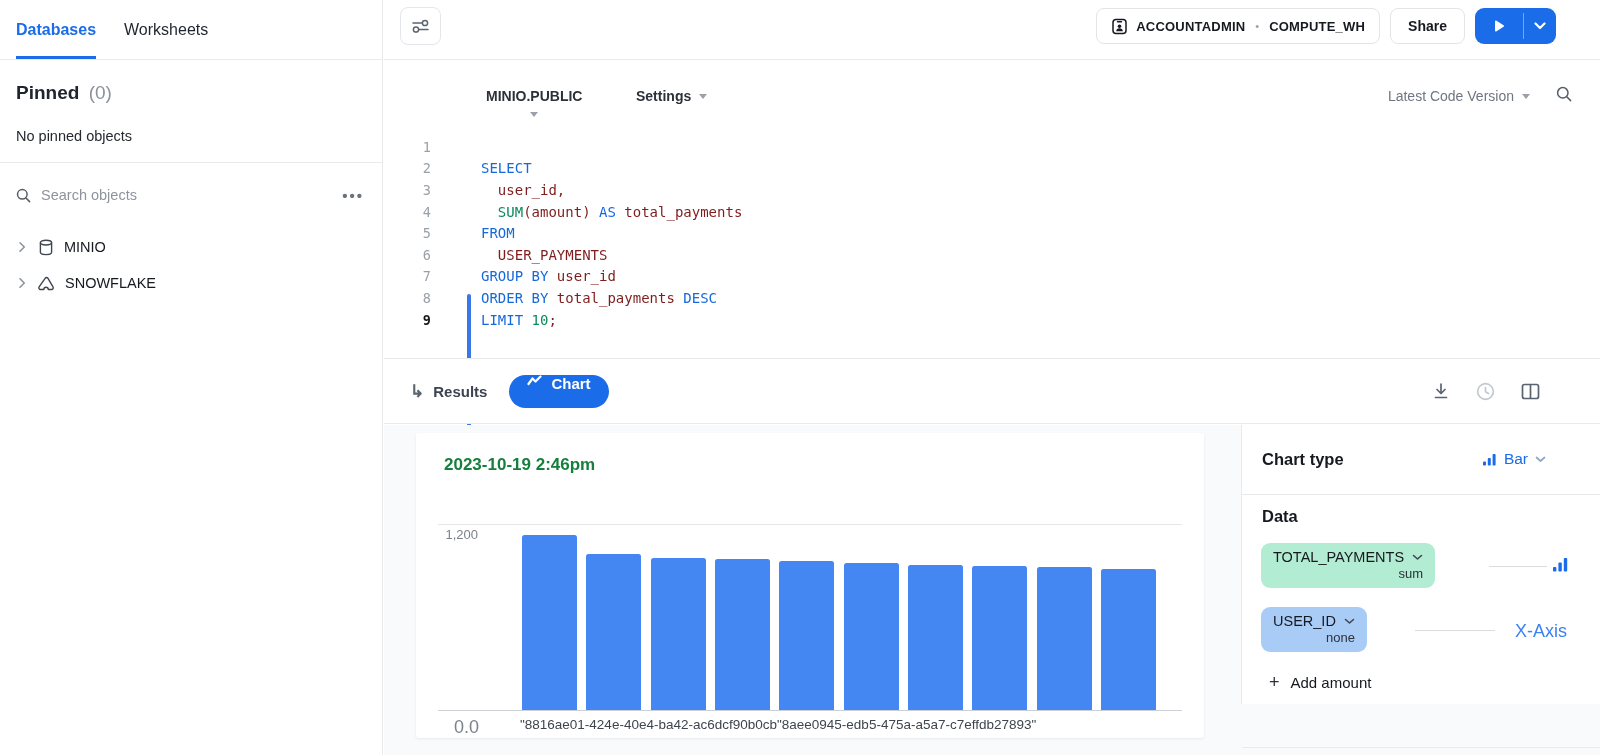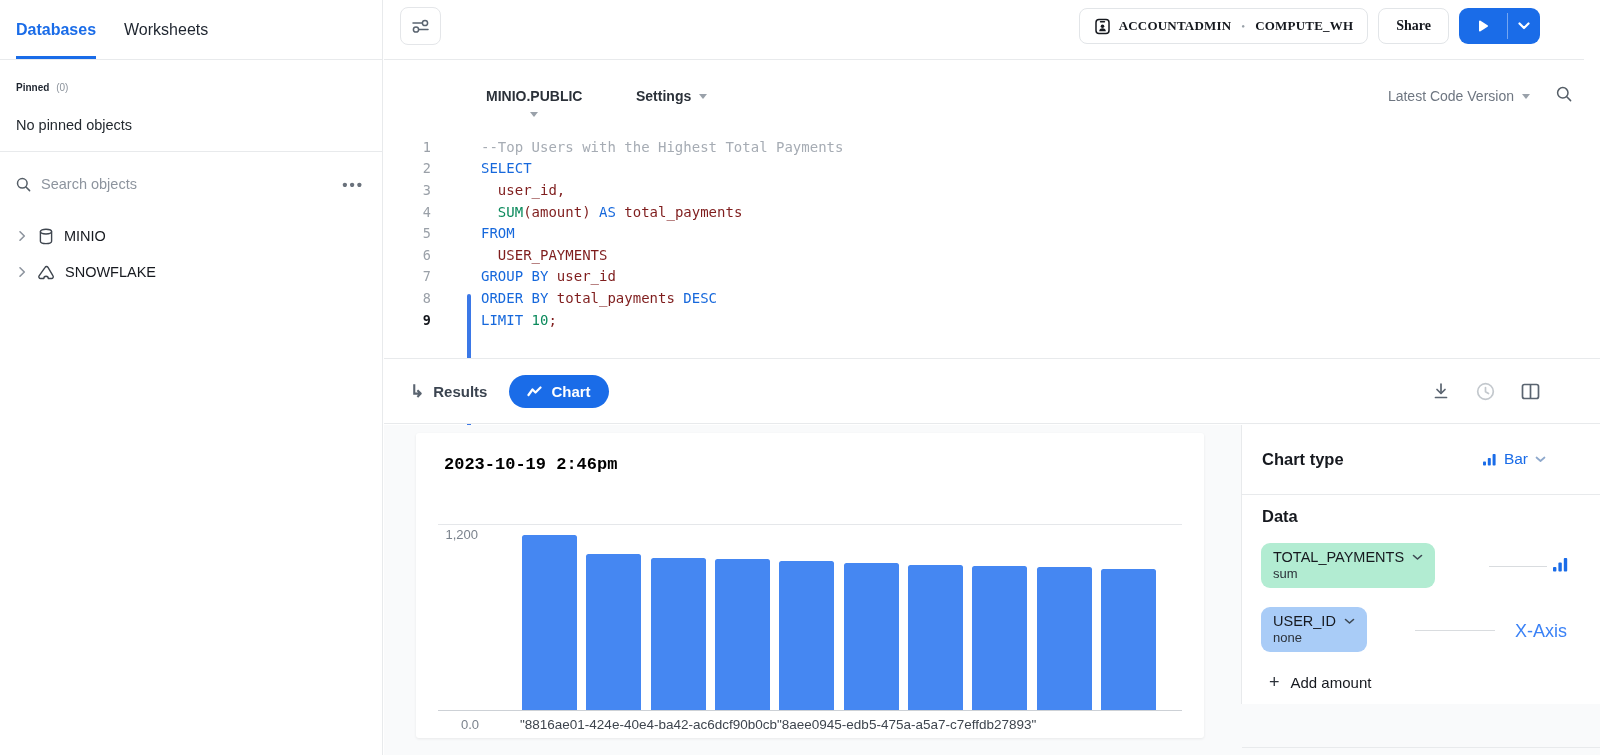--- a/index.html
+++ b/index.html
@@ -8,39 +8,39 @@
 
   
   .sidebar { position:absolute; left:0; top:0; width:383px; height:755px;
     background:#fff; border-right:1px solid #e8eaec; }
   .side-tabs { height:60px; border-bottom:1px solid #e8eaec; display:flex;
     align-items:stretch; padding-left:16px; }
   .side-tab { display:flex; align-items:center; margin-right:28px;
     font-size:16px; font-weight:500; color:#1e252f; cursor:pointer;
     border-bottom:3px solid transparent; padding-top:3px; }
   .side-tab.active { color:#1a6ce8; font-weight:700; border-bottom-color:#1a6ce8; }
-  .pinned-head { padding:22px 16px 0 16px; font-size:10px; }
+  .pinned-head { padding:22px 16px 0 16px; font-size:19px; }
   .pinned-head .lbl { font-weight:700; color:#1e252f; }
   .pinned-head .cnt { color:#8b929b; margin-left:4px; font-weight:400; }
   .no-pinned { padding:24px 16px 18px 16px; font-size:14.5px; color:#23292f; }
   .side-div { border-bottom:1px solid #e8eaec; }
   .search-row { height:44px; display:flex; align-items:center; padding:0 18px 0 16px; margin-top:10px; }
   .search-row .ph { color:#8d949e; font-size:14.5px; margin-left:10px; flex:1; }
   .dots { color:#6a727c; font-size:15px; font-weight:700; letter-spacing:2px; cursor:pointer; }
   .tree { margin-top:12px; }
   .tree-item { height:36px; display:flex; align-items:center; padding-left:18px;
     font-size:14.5px; color:#16191f; cursor:pointer; }
   .tree-item .chev { display:flex; width:10px; }
   .tree-item .obj-ic { display:flex; margin:0 10px 0 10px; }
 
   
   .main { position:absolute; left:384px; top:0; width:1216px; height:755px; background:#fff; }
 
-  .toolbar { position:absolute; left:0; top:0; right:16px; height:60px;
-    border-bottom:1px solid #e8eaec; background:#fff;font-family:Liberation Serif, serif; }
+  .toolbar { position:absolute; left:0; top:0; right:0; height:60px;
+    border-bottom:1px solid #e8eaec; background:#fff; }
   .tool-btn { position:absolute; left:16px; top:7px; width:41px; height:38px;
     border:1px solid #e4e6e9; border-radius:8px; background:#fff; display:flex;
     align-items:center; justify-content:center; cursor:pointer; }
   .tb-right { position:absolute; right:44px; top:8px; display:flex; align-items:center; gap:10px; }
   .ctx-pill { height:36px; border:1px solid #e2e5e8; border-radius:8px; background:#fff;
     display:flex; align-items:center; padding:0 14px; gap:8px; cursor:pointer; }
   .ctx-pill .t { font-size:13px; font-weight:700; letter-spacing:.2px; color:#16191f; }
   .ctx-pill .dot { color:#98a0a8; font-size:11px; margin:0 2px; }
   .share-btn { height:36px; border:1px solid #e2e5e8; border-radius:8px; background:#fff;
     font-size:14px; font-weight:700; color:#16191f; padding:0 17px; display:flex;
@@ -74,44 +74,44 @@
   .tok-number { color:#0b8a5c; }
   .tok-plain { color:#7f1d1d; }
 
   .results-bar { position:absolute; left:0; top:358px; right:0; height:66px; background:#fff;
     border-top:1px solid #e8eaec; border-bottom:1px solid #e8eaec; }
   .res-left { position:absolute; left:26px; top:0; height:100%; display:flex; align-items:center; gap:22px; }
   .res-tab { display:flex; align-items:center; gap:9px; font-size:15px; font-weight:600;
     color:#3b4450; cursor:pointer; }
   .ret-arrow { color:#5a6470; font-size:17px; line-height:1; }
   .chart-tab { background:#1a6ce8; color:#fff; border-radius:17px; height:33px;
-    padding:0 18px; display:flex; align-items:center; gap:9px; font-size:15px;
+    padding:0 18px; display:flex; align-items:flex-start; gap:9px; font-size:15px;
     font-weight:700; cursor:pointer; }
   .res-icons { position:absolute; right:60px; top:0; height:100%; display:flex;
     align-items:center; gap:26px; }
   .res-icons .ic { display:flex; cursor:pointer; }
 
   .chart-region { position:absolute; left:0; top:425px; right:0; height:330px; background:#f9fafb; }
   .chart-card { position:absolute; left:32px; top:8px; width:788px; height:305px;
     background:#fff; border-radius:3px; box-shadow:0 1px 3px rgba(0,0,0,.07); }
-  .chart-title { position:absolute; left:28px; top:22px; font-size:17px; font-weight:700; color:#000000;font-family:Liberation Mono, monospace; }
+  .chart-title { position:absolute; left:28px; top:22px; font-size:17px; font-weight:700; color:#15803d; }
   .gridline { position:absolute; left:22px; top:91px; width:744px; height:0;
     border-top:1px solid #e5e7ea; }
   .baseline { position:absolute; left:22px; top:277px; width:744px; height:0;
     border-top:1px solid #cdd1d6; }
   .ytick-max { position:absolute; left:0; top:94px; width:62px; text-align:right;
     font-size:13px; color:#7a828c; }
   .ytick-min { position:absolute; left:0; top:284px; width:63px; text-align:right;
-    font-size:13px; color:#7a828c; }
+    font-size:18px; color:#7a828c; }
   .bars { position:absolute; left:0; top:0; width:100%; height:277px; }
   .bar { position:absolute; bottom:0; width:55px; background:#4587f2; border-radius:2.5px 2.5px 0 0; }
   .xtick { position:absolute; left:104px; top:284px; font-size:13.5px; color:#3e454e; }
 
   .chart-panel { position:absolute; left:857px; top:0; width:359px; height:279px;
-    background:#fff; border-left:1px solid #e8eaec; }
+    background:#fff; border-left:1px solid #e8eaec;text-align:right; }
   .cp-row1 { position:absolute; left:20px; right:54px; top:14px; height:40px;
     display:flex; align-items:center; justify-content:space-between; }
   .cp-h { font-size:16.5px; font-weight:700; color:#16191f; }
   .cp-type { display:flex; align-items:center; gap:7px; cursor:pointer; }
   .cp-type .val { font-size:15.5px; color:#1a6ce8; }
   .cp-div { position:absolute; left:0; right:0; top:69px; border-top:1px solid #e8eaec; }
   .cp-data-h { position:absolute; left:20px; top:82px; font-size:16.5px; font-weight:700; }
   .pill { position:absolute; left:19px; border-radius:9px; padding:6px 12px 7px 12px; cursor:pointer; }
   .pill .row1 { display:flex; align-items:center; gap:8px; }
   .pill .nm { font-size:14.5px; font-weight:500; color:#16191f; }
@@ -243,21 +243,20 @@
         <line x1="10.8" y1="10.8" x2="14.6" y2="14.6" stroke="#545d66" stroke-width="1.5" stroke-linecap="round"></line>
       </svg>
     </div>
   </div>
 
   <div class="code">
     <div class="sel-bar"></div>
     <div class="code-lines">
         <div class="code-line">
           <span class="lnum">1</span>
-          <span class="lcode"><span class="tok-comment">--Top Users with the Highest Total Payments</span></span>
         </div>
         <div class="code-line">
           <span class="lnum">2</span>
           <span class="lcode"><span class="tok-keyword">SELECT</span></span>
         </div>
         <div class="code-line">
           <span class="lnum">3</span>
           <span class="lcode"><span class="tok-plain">  user_id,</span></span>
         </div>
         <div class="code-line">

